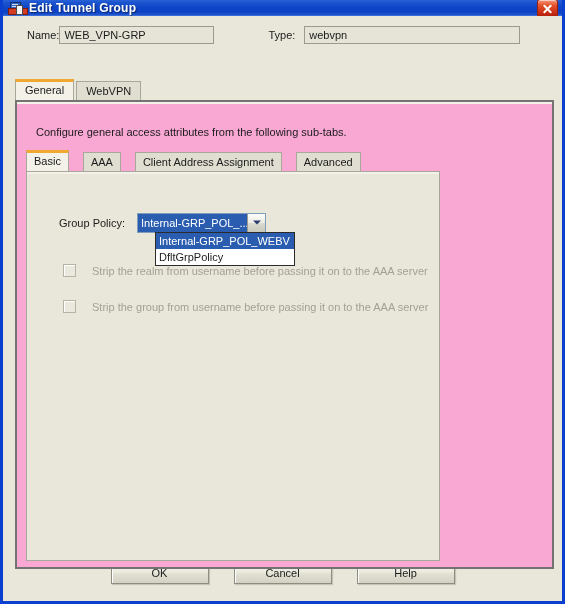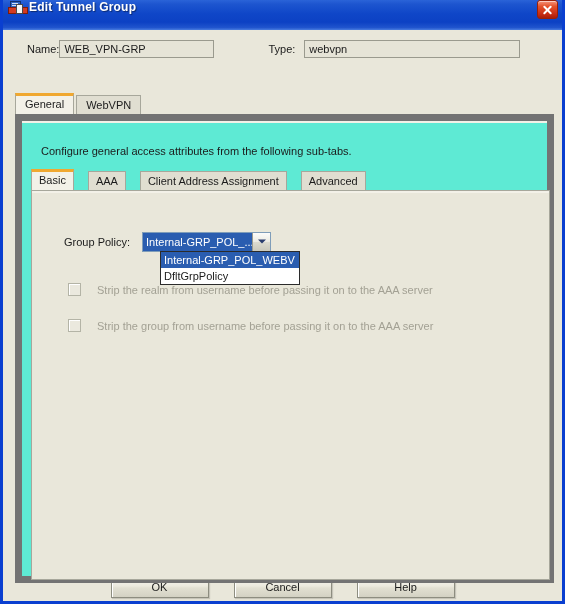--- a/index.html
+++ b/index.html
@@ -19,25 +19,25 @@
     box-sizing: border-box;
     background: #e9e7da;
     border: 3px solid #0a3fd0;
     border-top: none;
     overflow: hidden;
   }
 
   
   .titlebar {
     position: relative;
-    height: 30px;
+    height: 16px;
     background: linear-gradient(to bottom,
         #2a63d8 0%, #1d55cf 14%, #0f46c8 46%, #0c41c4 74%, #2054cd 92%, #4a7de0 100%);
     display: flex;
-    align-items: flex-start;
+    align-items: center;
     padding: 0 3px 0 5px;
     box-sizing: border-box;
   }
   .title-icon {
     width: 16px;
     height: 15px;
     margin-right: 5px;
     position: relative;
     flex: 0 0 auto;
   }
@@ -183,22 +183,22 @@
     top: 0px;
     z-index: 1;
   }
 
   .outer-panel {
     position: absolute;
     left: 12px;
     top: 84px;
     width: 539px;
     height: 469px;
-    background: #5eead4;
-    border: 7px solid #737373;
+    background: #f9a8d4;
+    border: 2px solid #737373;
     box-sizing: border-box;
     z-index: 2;
   }
   .outer-panel::before {
     content: "";
     position: absolute;
     left: 0; top: 0;
     width: 100%; height: 2px;
     background: #f3f1e8;
   }
@@ -247,21 +247,21 @@
     border-bottom: none;
     margin-left: 14px;
     z-index: 1;
     position: relative;
   }
 
   .inner-panel {
     position: absolute;
     left: 9px;
     top: 69px;
-    width: 519px;
+    width: 414px;
     height: 390px;
     background: #e9e7da;
     border: 1px solid #a7a79b;
     box-sizing: border-box;
     z-index: 2;
   }
   .inner-panel::before {
     content: "";
     position: absolute;
     left: 0; top: 0;

